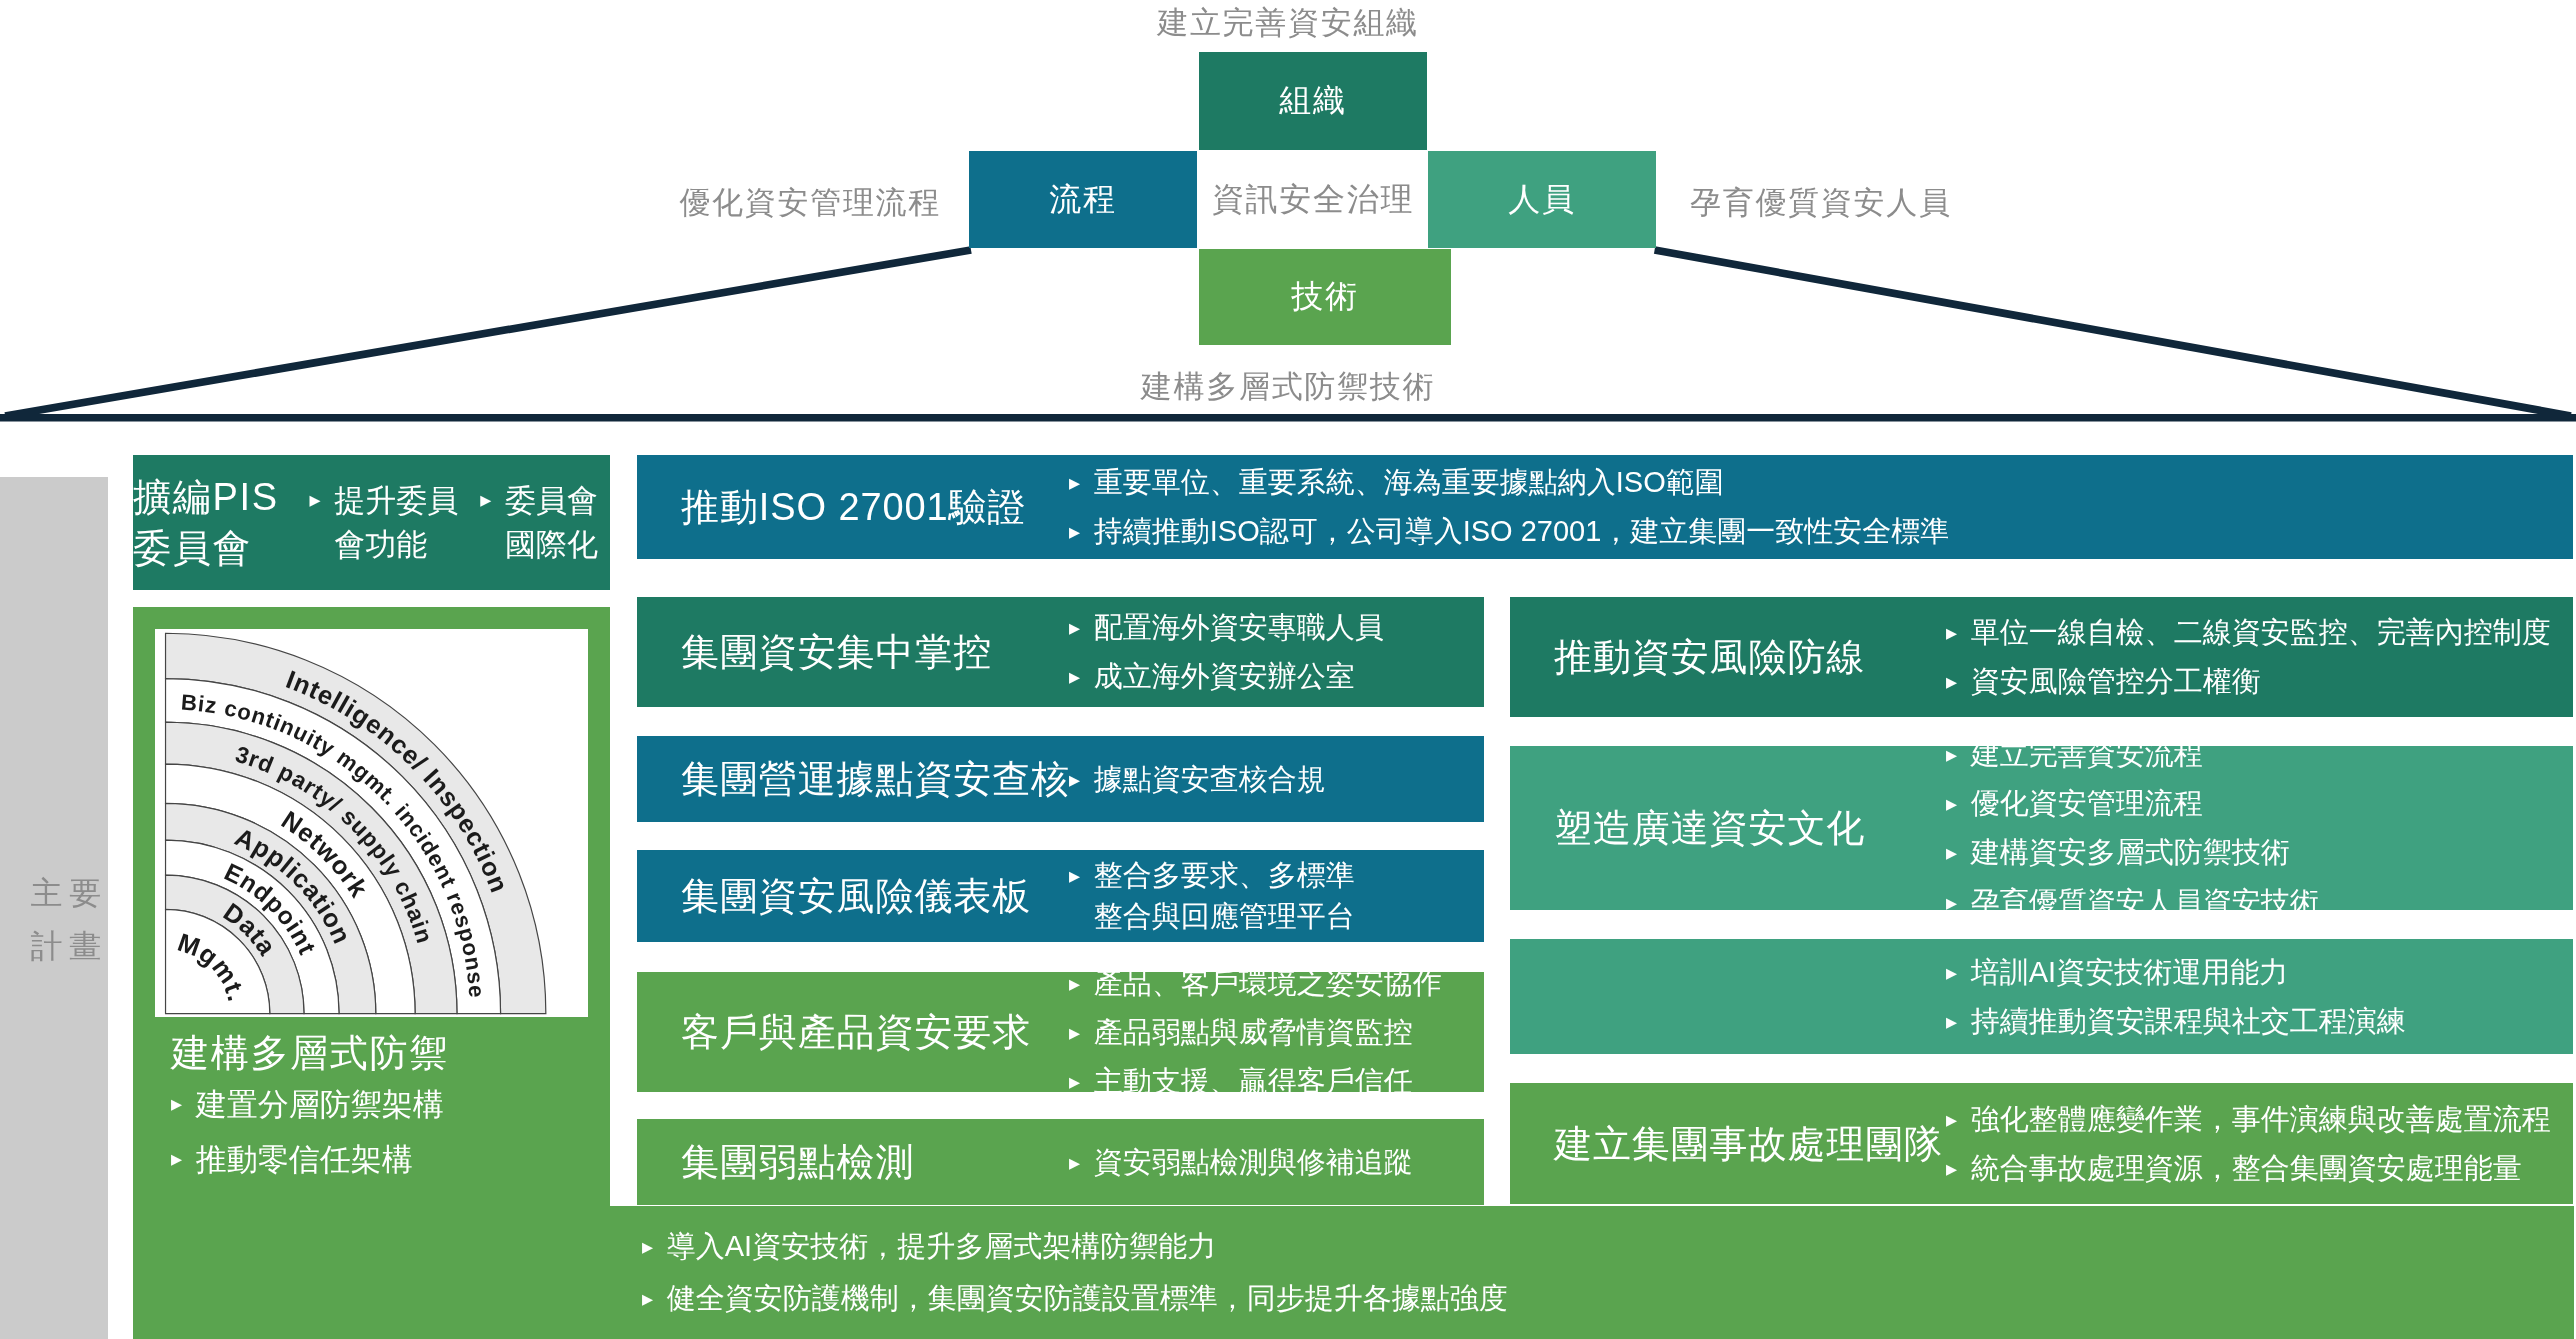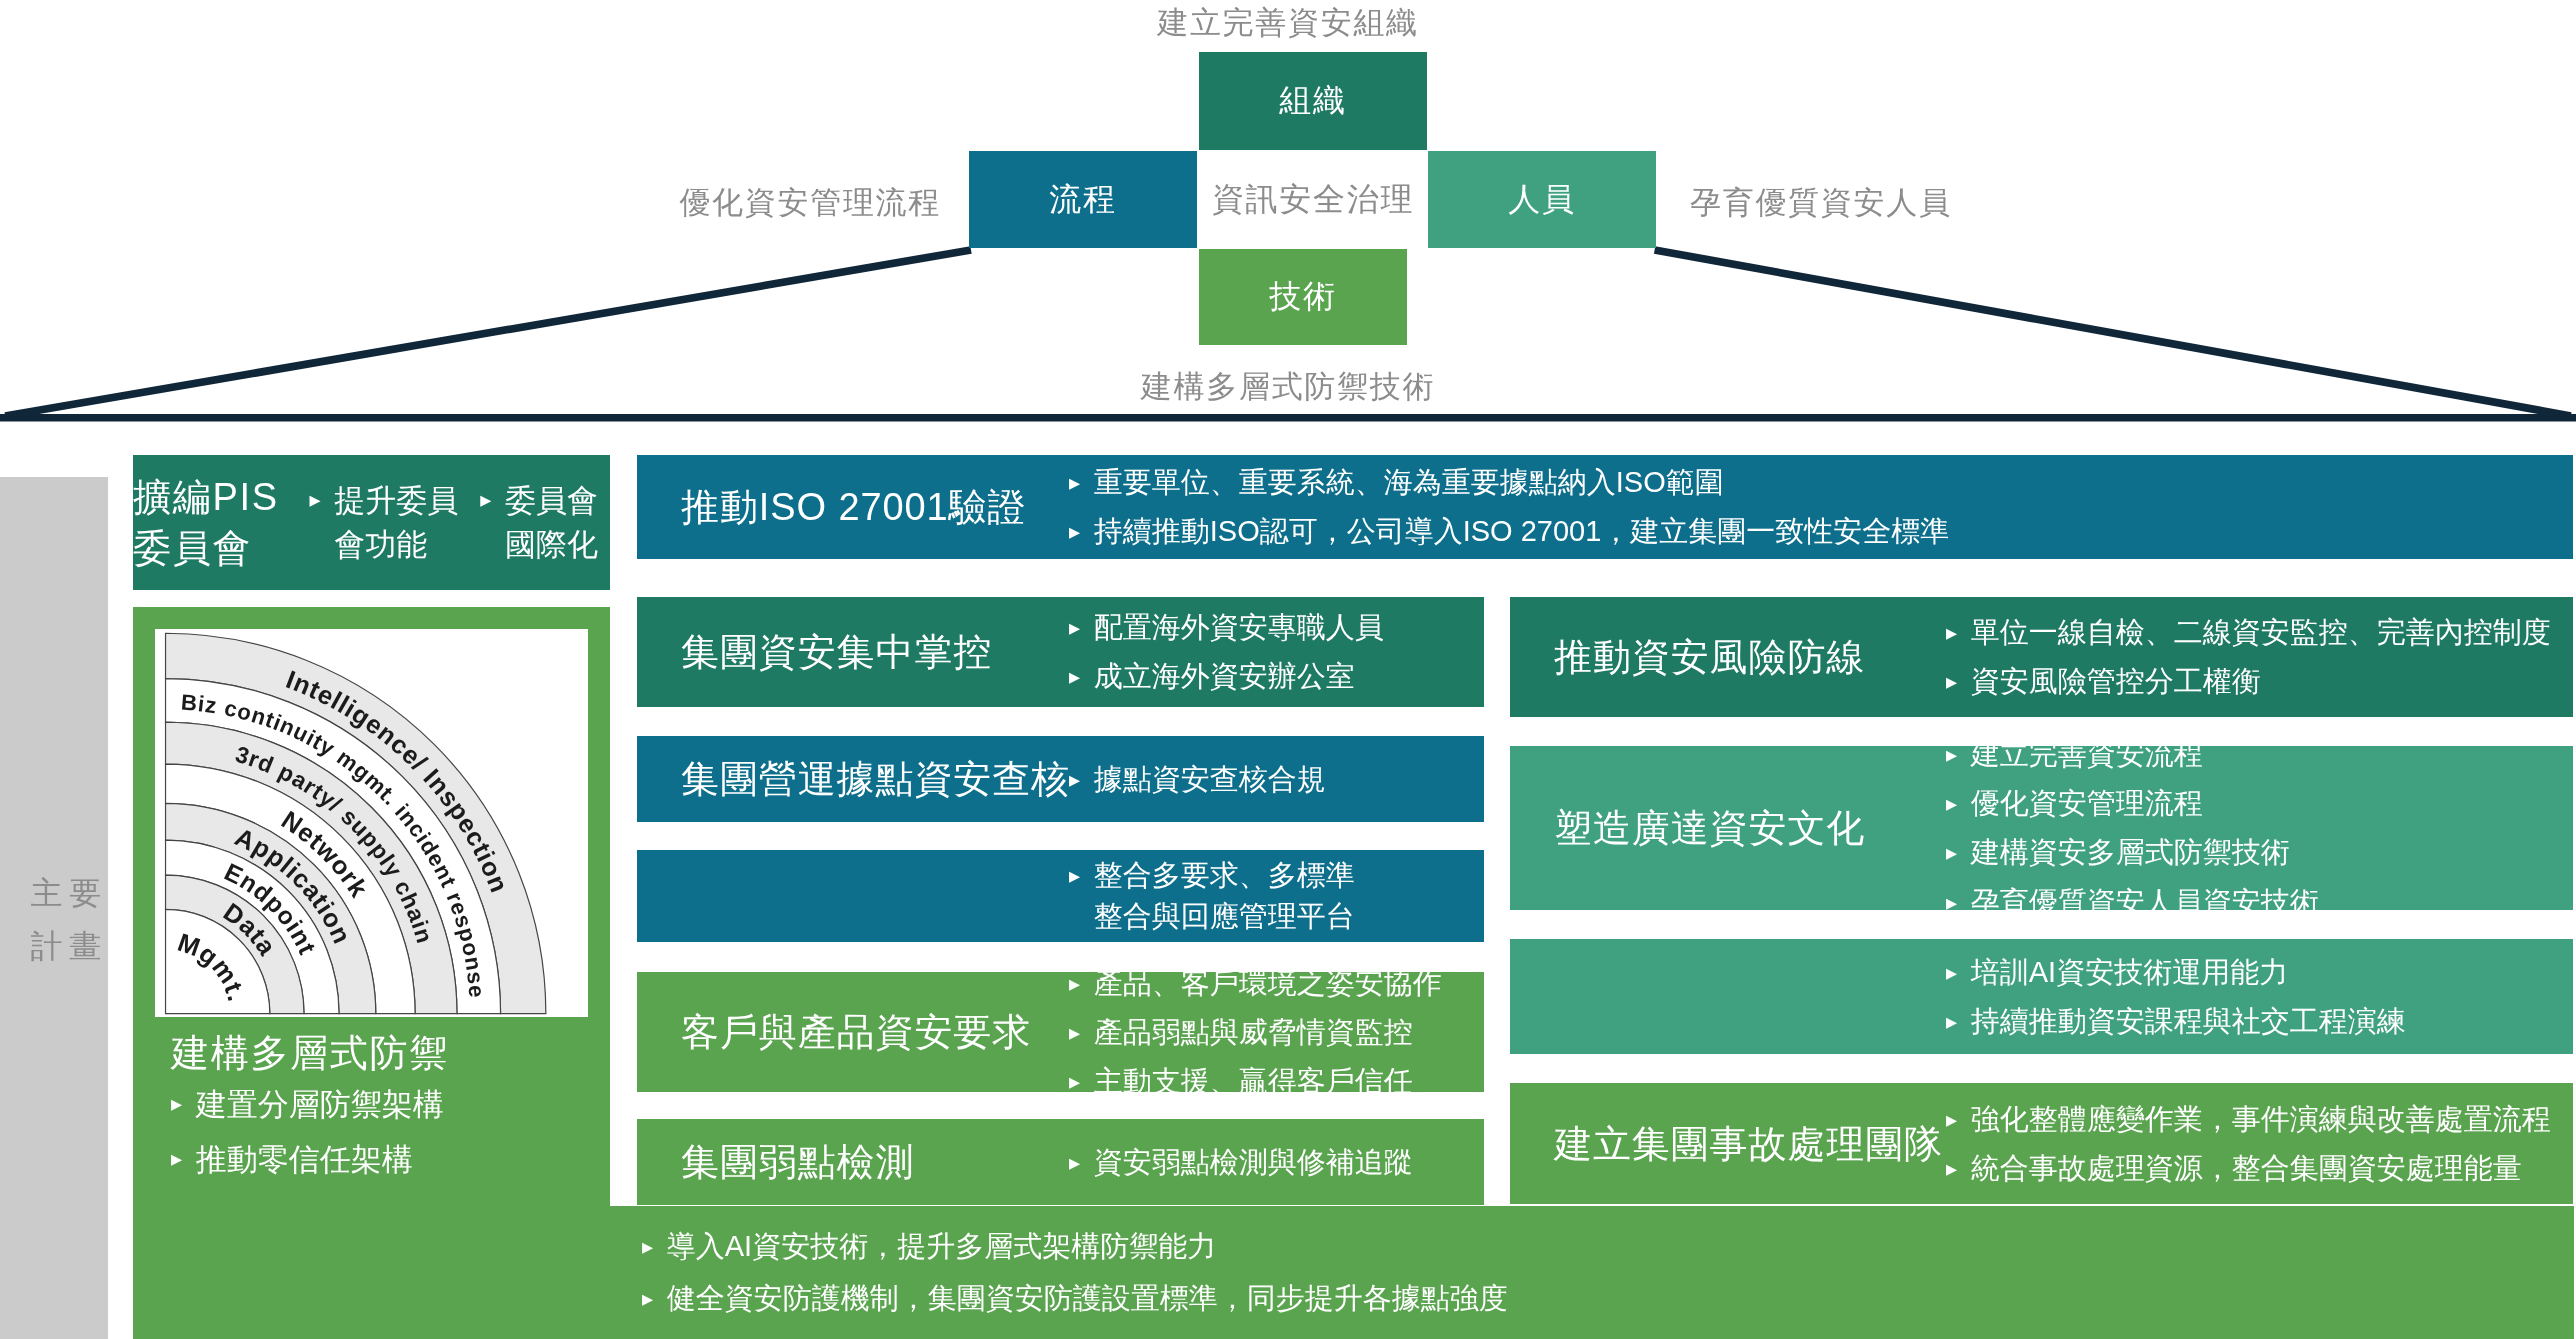--- a/index.html
+++ b/index.html
@@ -72,21 +72,21 @@
 
   <div class="toplbl center-x" style="top:1.7px">建立完善資安組織</div>
   <div class="toplbl" style="top:182px;left:0;width:941px;text-align:right">優化資安管理流程</div>
   <div class="toplbl" style="top:182px;left:1690px">孕育優質資安人員</div>
   <div class="toplbl center-x" style="top:366px">建構多層式防禦技術</div>
 
   <div class="cross-box dark" style="left:1199px;top:52px;width:228px;height:98px">組織</div>
   <div class="cross-box teal" style="left:969px;top:151px;width:228px;height:97px">流程</div>
   <div class="cross-box white" style="left:1199px;top:151px;width:228px;height:97px">資訊安全治理</div>
   <div class="cross-box med" style="left:1428px;top:151px;width:228px;height:97px">人員</div>
-  <div class="cross-box light" style="left:1199px;top:249px;width:208px;height:96px">技術</div>
+  <div class="cross-box light" style="left:1199px;top:249px;width:252px;height:96px">技術</div>
 
   <div id="sidebar" class="abs">
     <div class="stext">
       <div>主要</div>
       <div>計畫</div>
     </div>
   </div>
 
   <div id="pis" class="abs">
     <div class="ptitle">擴編PIS委員會</div>
@@ -178,20 +178,21 @@
   <div class="rowbox teal" style="left:637px;top:736px;width:847px;height:86px">
     <div class="rtitle">集團營運據點資安查核</div>
     <div class="rbullets mid">
         <div class="bullet">
           <span class="marker">▸</span>
           <span class="btext">據點資安查核合規</span>
         </div>
       </div>
   </div>
   <div class="rowbox teal" style="left:637px;top:850px;width:847px;height:92px">
+    <div class="rtitle">集團資安風險儀表板</div>
     <div class="rbullets mid">
         <div class="bullet">
           <span class="marker">▸</span>
           <span class="btext">整合多要求、多標準
 整合與回應管理平台</span>
         </div>
       </div>
   </div>
   <div class="rowbox light" style="left:637px;top:972px;width:847px;height:120px">
     <div class="rtitle">客戶與產品資安要求</div>

